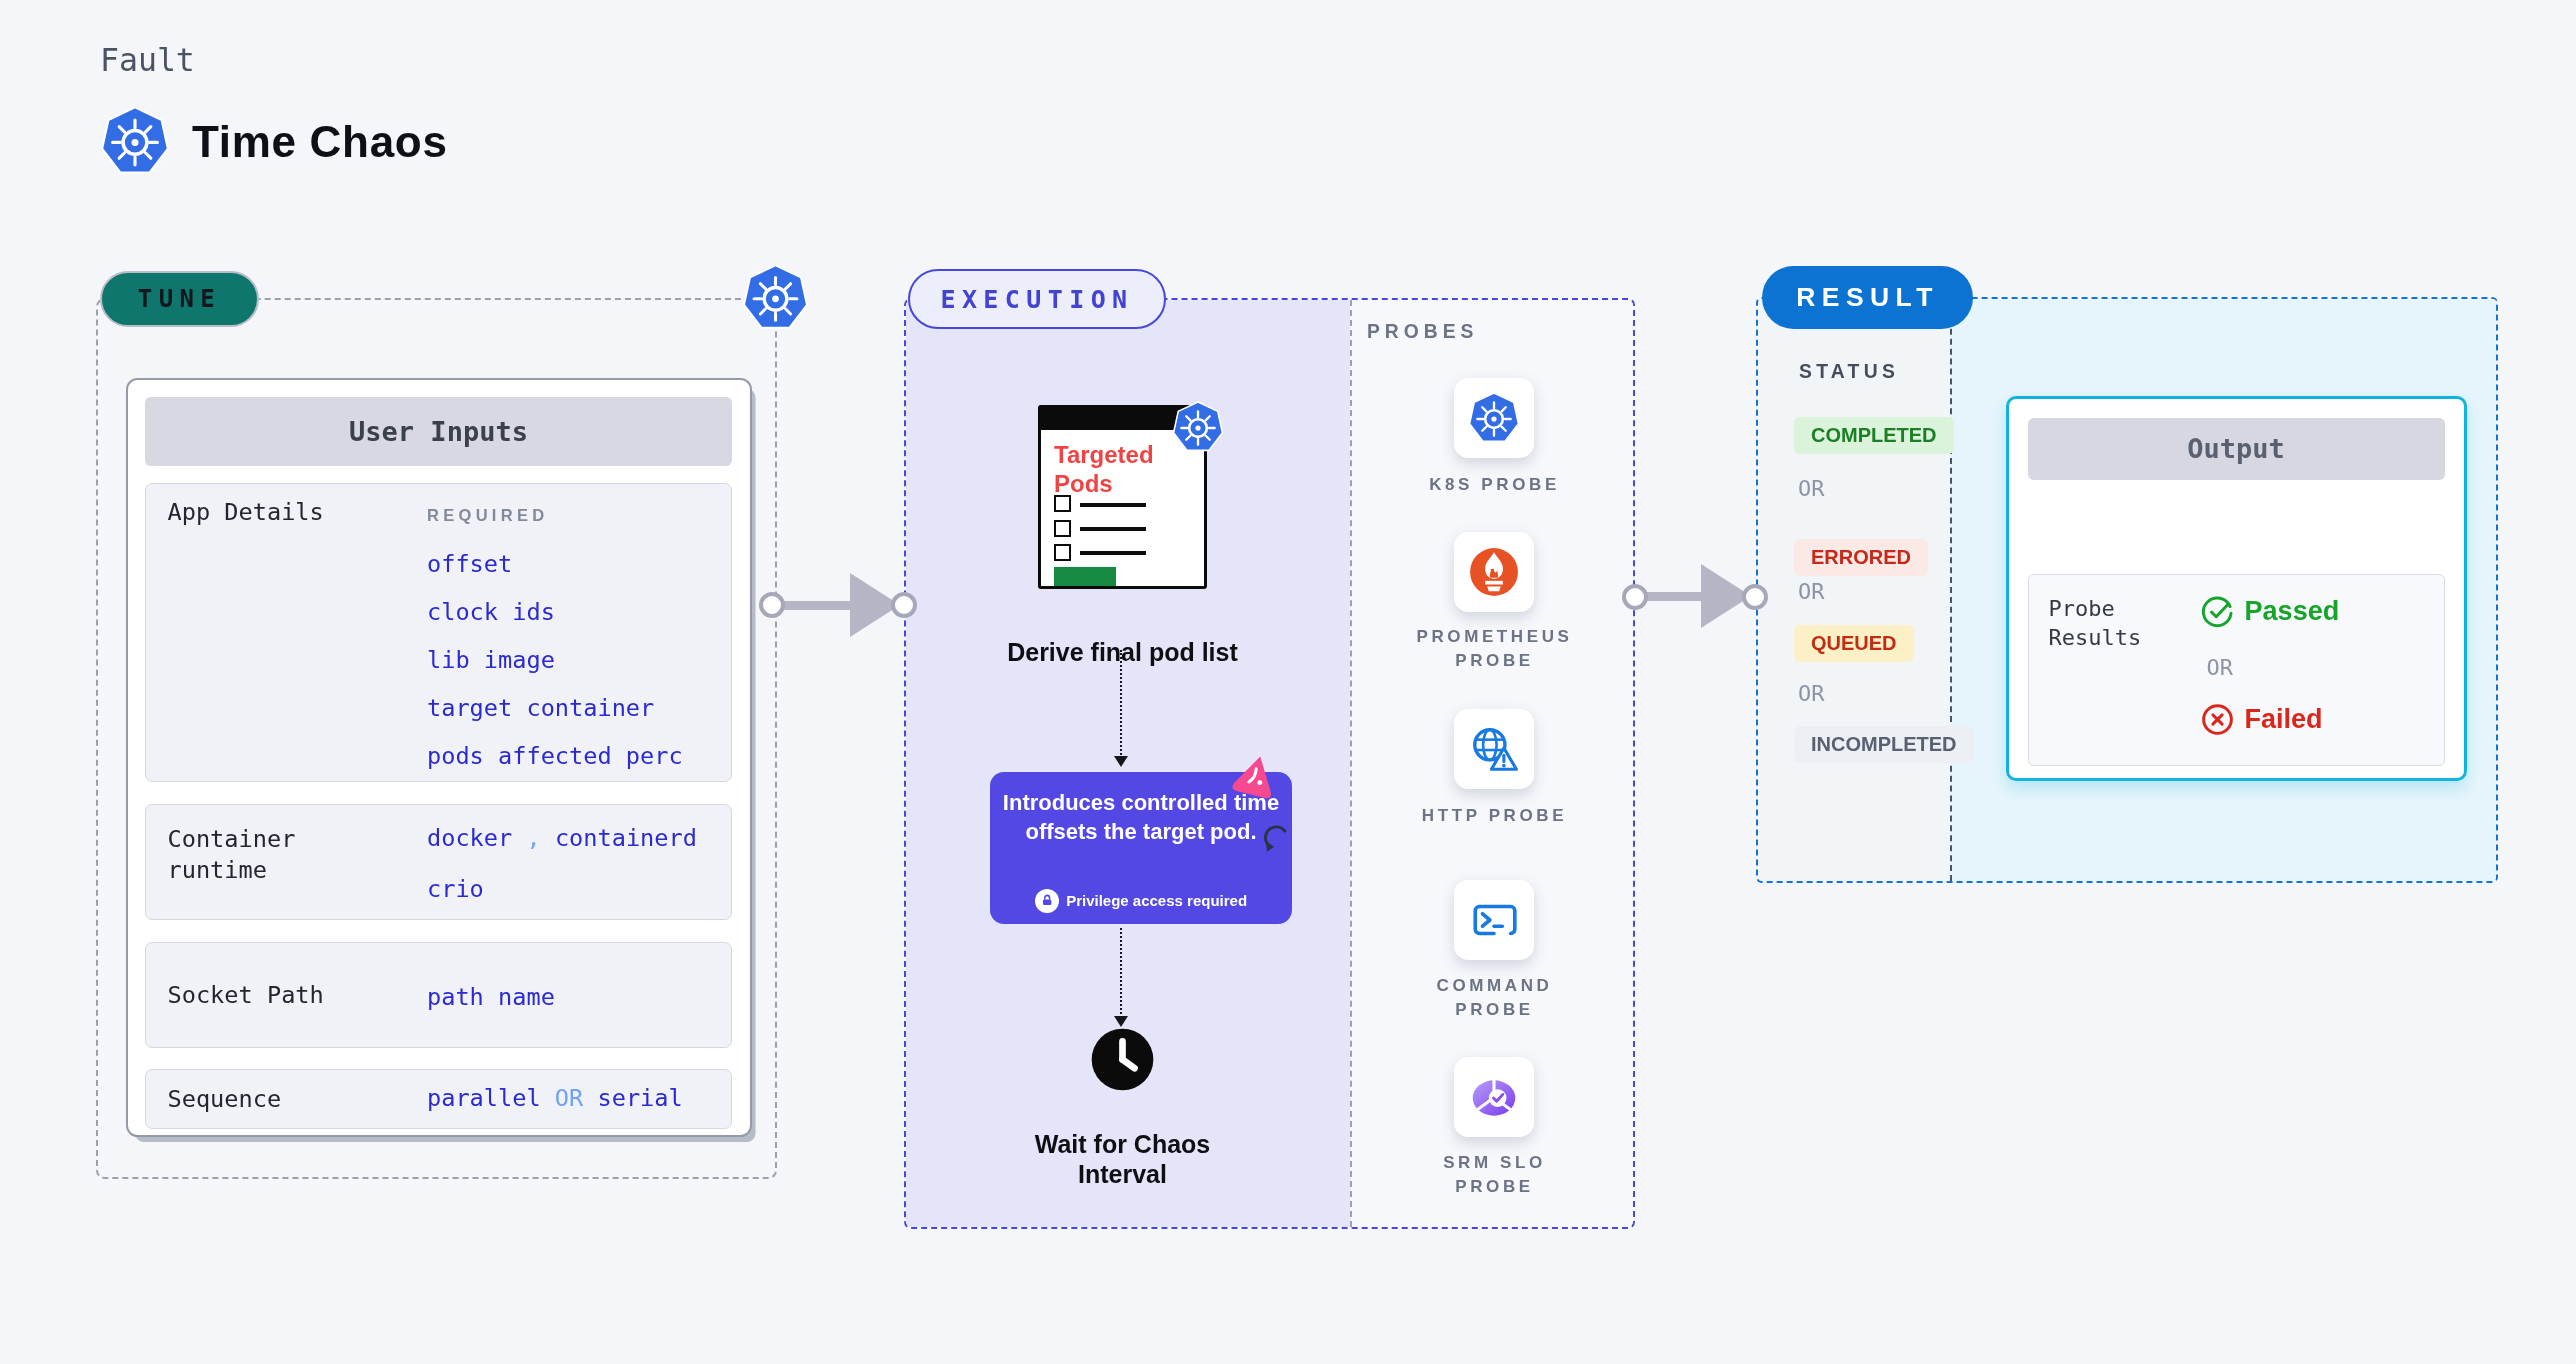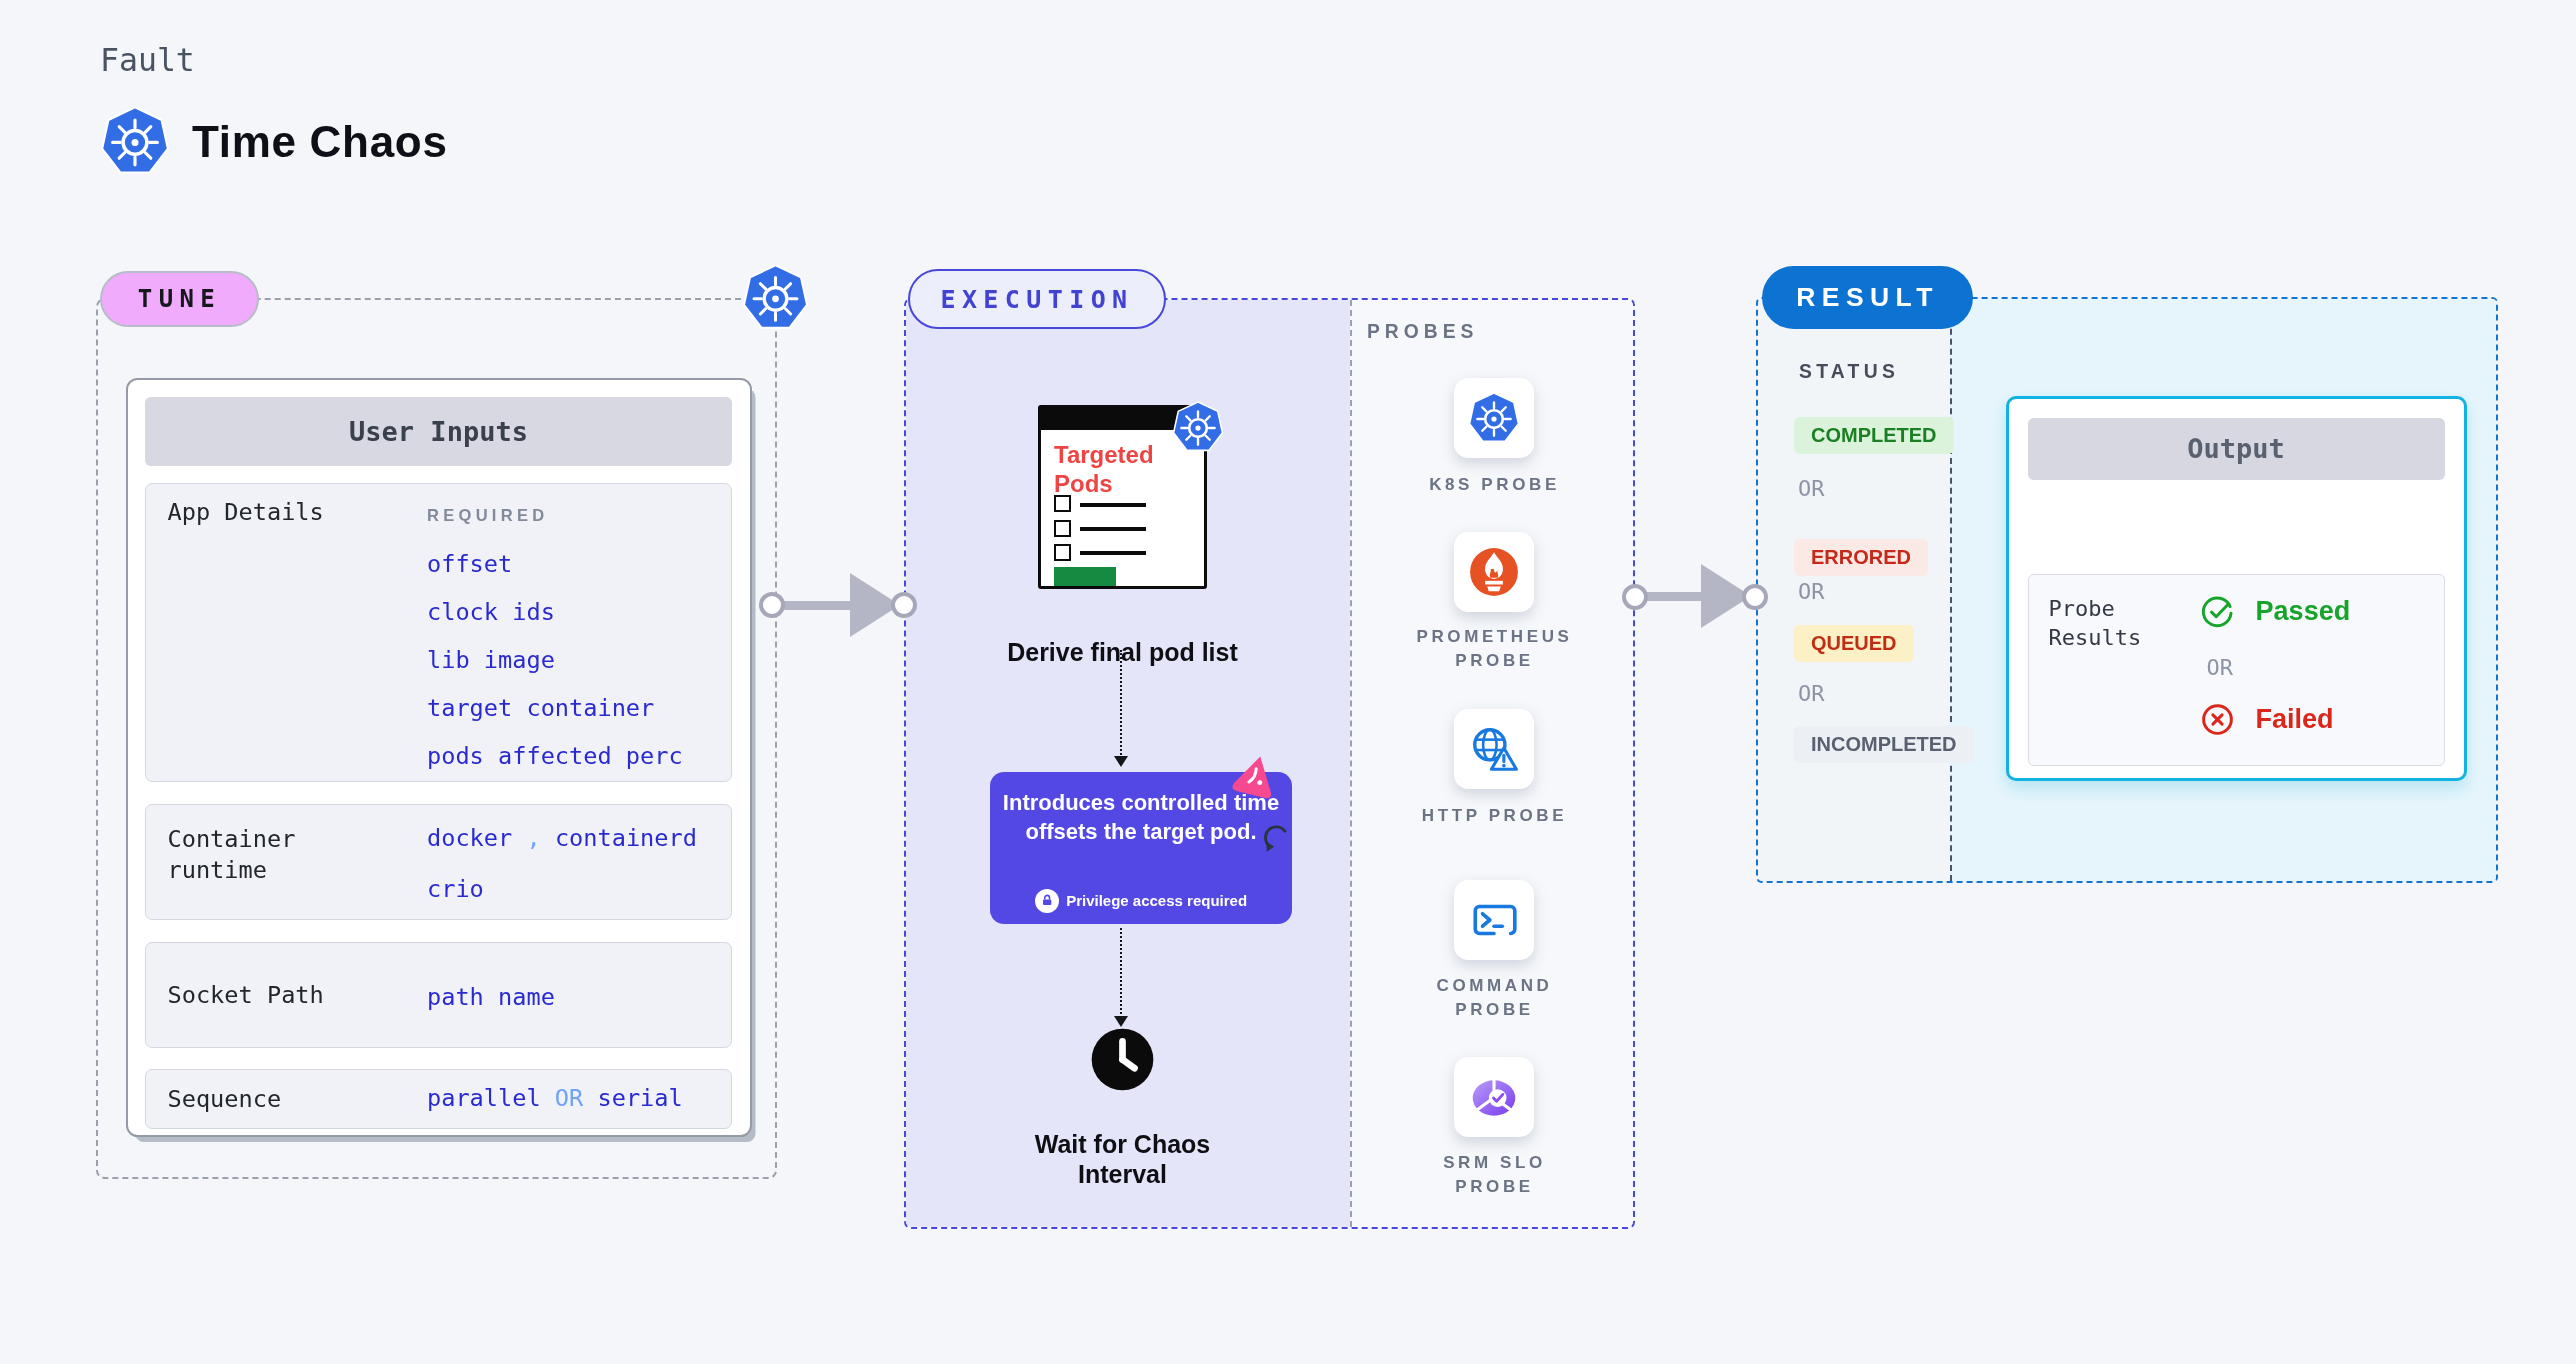--- a/index.html
+++ b/index.html
@@ -8,21 +8,21 @@
   .mono { font-family:"DejaVu Sans Mono",monospace; }
   .abs { position:absolute; }
 
   
   .eyebrow { left:100px; top:42px; font-size:31.5px; color:#4a5361; }
   .hdr-logo { left:100px; top:106px; width:70px; height:70px; }
   .page-title { left:192px; top:107px; font-size:44px; font-weight:bold; color:#0d1016; line-height:69px; letter-spacing:0.7px; }
 
   
   .pill { display:flex; align-items:center; justify-content:center; border-radius:43px; font-weight:bold; letter-spacing:6.4px; z-index:6; }
-  .pill-tune { left:100px; top:271px; width:159px; height:56px; background:#f0abfc; border:2.1px solid #b7bdc8; color:#14171c; font-size:24px; }
+  .pill-tune { left:100px; top:271px; width:159px; height:56px; background:#0f766e; border:2.1px solid #b7bdc8; color:#14171c; font-size:24px; }
   .pill-exec { left:908px; top:269px; width:258px; height:60px; background:#edeefc; border:2.9px solid #4747d9; color:#4242d3; font-size:25px; }
   .pill-result { left:1762px; top:266px; width:211px; height:63px; background:#0d73d2; color:#ffffff; font-size:26.5px; }
 
   
   .tune-panel { left:96px; top:298px; width:681px; height:881px; border:2.1px dashed #9aa1ad; border-radius:8.6px; }
   .tune-k8s { left:742px; top:264px; width:67px; height:67px; z-index:6; }
   .ui-card { left:126px; top:378px; width:626px; height:759px; background:#ffffff; border:2.1px solid #949ba7; border-radius:11.5px; box-shadow:6.4px 7.9px 0 -2.9px #b6bcc7; z-index:3; }
   .ui-card > * { position:absolute; }
   .ui-header { left:17px; top:17px; width:587px; height:69px; background:#d8d8e2; border-radius:5.7px; display:flex; align-items:center; justify-content:center; font-size:27px; font-weight:bold; color:#3a404c; }
   .ui-sec { left:17px; width:587px; background:#f0f2f8; border:1.4px solid #d4d7e1; border-radius:7.2px; }
@@ -85,21 +85,21 @@
   .or-txt { font-size:22px; color:#8d94a5; z-index:3; }
   .output-card { left:2006px; top:396px; width:461px; height:385px; background:#ffffff; border:3.6px solid #12b2e1; border-radius:10px; box-shadow:0 7.2px 15.8px rgba(18,178,225,.22); z-index:3; }
   .output-card > * { position:absolute; }
   .output-header { left:18.6px; top:18.6px; width:417px; height:62px; background:#d7d7e1; border-radius:5.7px; display:flex; align-items:center; justify-content:center; font-size:27px; font-weight:bold; color:#596070; }
   .out-row { left:18.6px; width:417px; background:#f8f9fc; border:1.4px solid #d9dce5; border-radius:5.7px; }
   .row-metrics { top:99px; height:56px; }
   .row-probe { top:175px; height:192px; }
   .out-row > * { position:absolute; }
   .out-label { left:20px; font-size:22px; color:#333945; line-height:29px; }
   .metrics-value { left:202px; top:14.3px; font-size:22px; color:#4837e3; text-decoration:none; }
-  .pr-line { display:flex; align-items:center; gap:22px; }
+  .pr-line { display:flex; align-items:center; gap:11px; }
   .pr-line svg { width:33px; height:33px; }
   .passed-txt { font-size:27px; font-weight:bold; color:#17a42b; }
   .failed-txt { font-size:27px; font-weight:bold; color:#da261b; }
 </style>
 </head>
 <body>
 
 <svg width="0" height="0" style="position:absolute">
   <defs>
     <linearGradient id="sloGrad" x1="0" y1="0" x2="1" y2="1">

